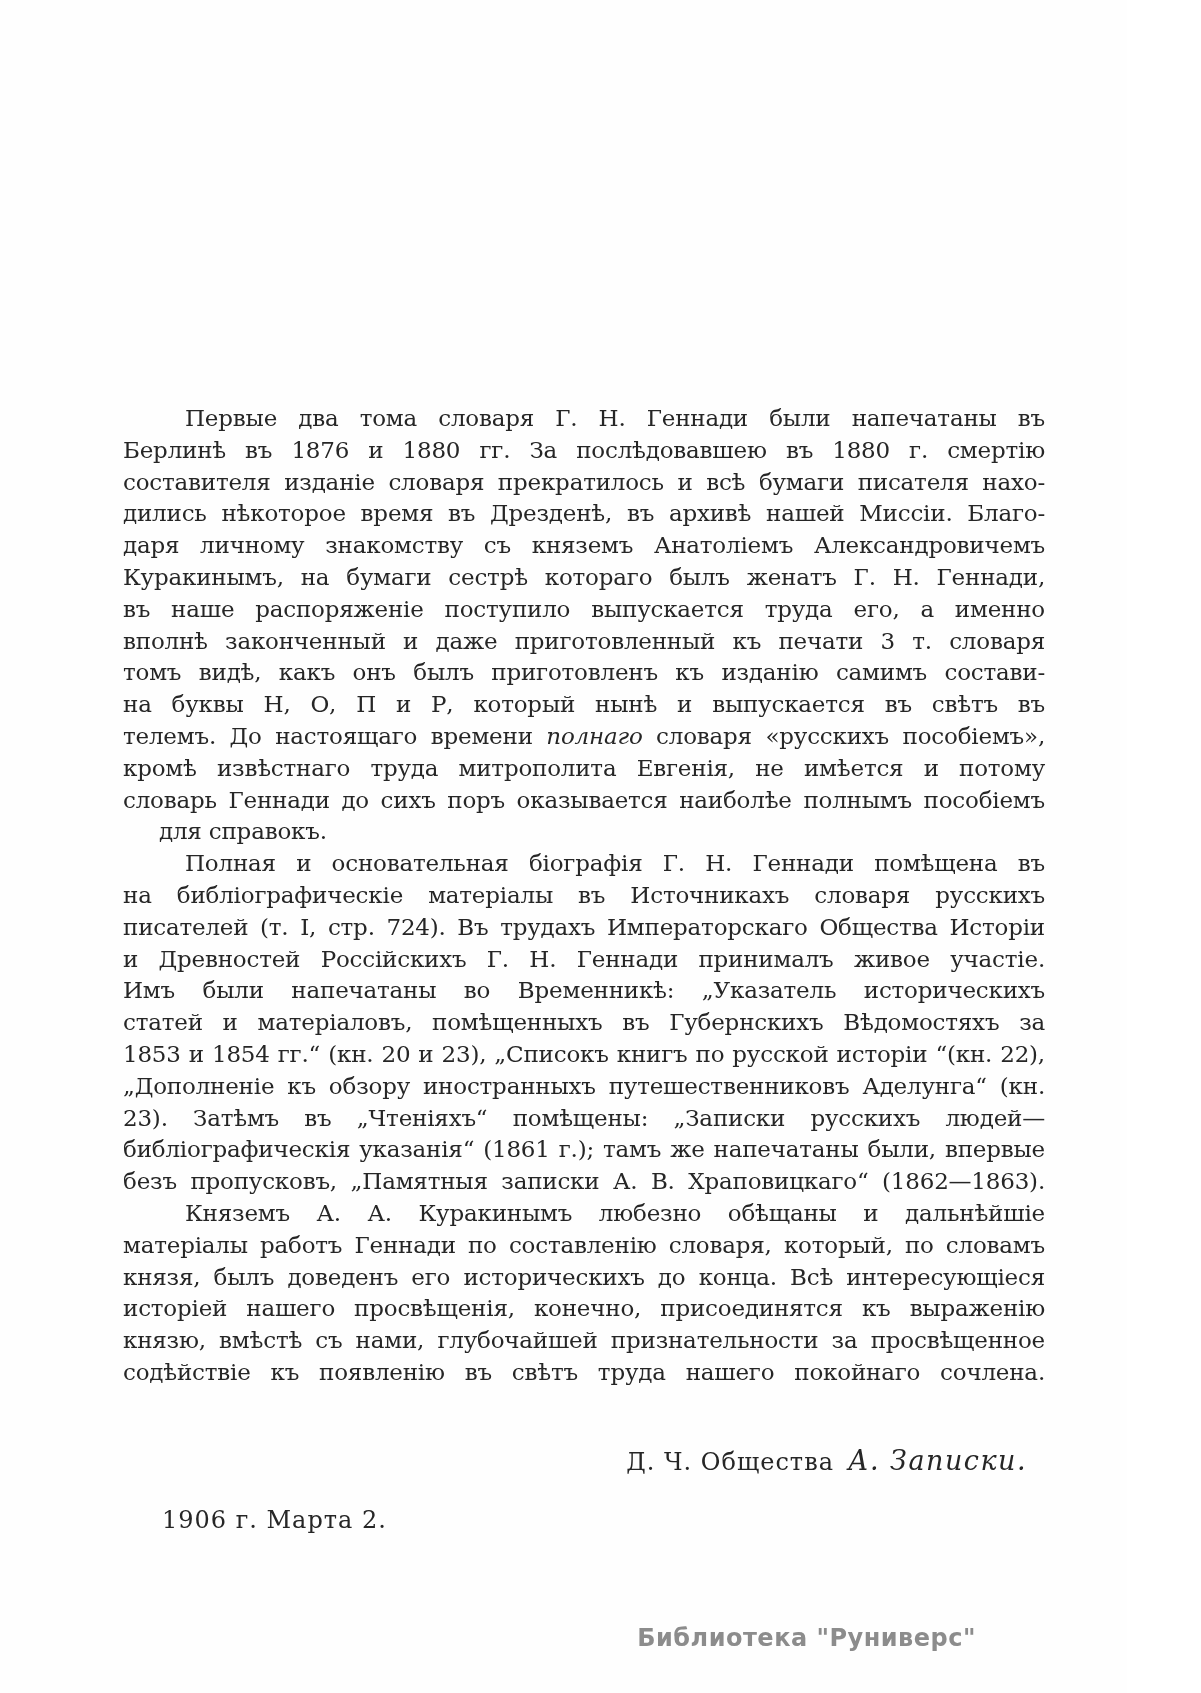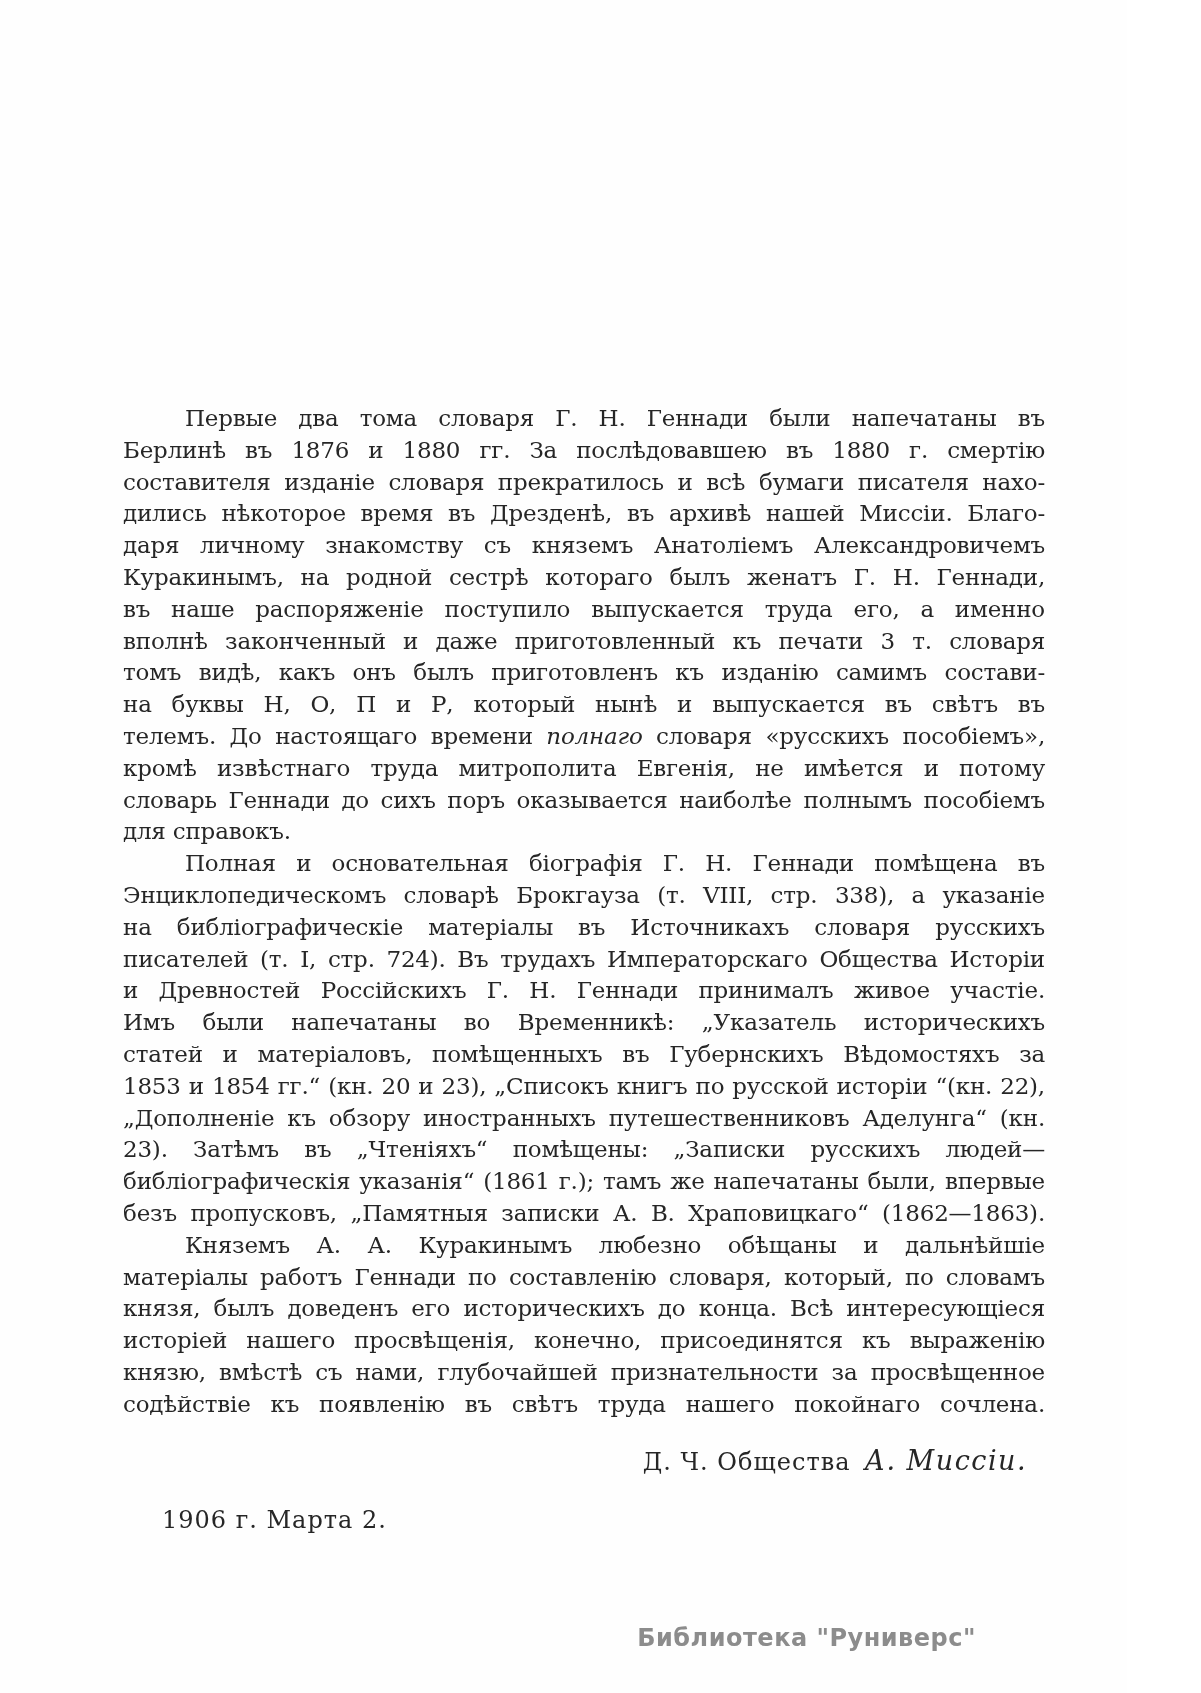--- a/index.html
+++ b/index.html
@@ -27,20 +27,21 @@
     text-align: justify;
   }
   .paragraph { margin: 0; }
   .line {
     text-align: justify;
     text-align-last: justify;
     white-space: normal;
   }
   .line.short {
     text-align-last: left;
+    margin-left: 36px;
   }
   .line.indent {
     text-indent: 62px;
   }
   .em-word {
     font-style: italic;
   }
   .signature-line {
     position: absolute;
     left: 123px;
@@ -84,34 +85,33 @@
 <div class="page">
 
   <div class="text-block">
 
     <div class="paragraph">
       <div class="line indent">Первые два тома словаря Г. Н. Геннади были напечатаны въ</div>
       <div class="line">Берлинѣ въ 1876 и 1880 гг. За послѣдовавшею въ 1880 г. смертію</div>
       <div class="line">составителя изданіе словаря прекратилось и всѣ бумаги писателя нахо-</div>
       <div class="line">дились нѣкоторое время въ Дрезденѣ, въ архивѣ нашей Миссіи. Благо-</div>
       <div class="line">даря личному знакомству съ княземъ Анатоліемъ Александровичемъ</div>
-      <div class="line">Куракинымъ, на родной сестрѣ котораго былъ женатъ Г. Н. Геннади,</div>
+      <div class="line">Куракинымъ, на бумаги сестрѣ котораго былъ женатъ Г. Н. Геннади,</div>
       <div class="line">въ наше распоряженіе поступило выпускается труда его, а именно</div>
       <div class="line">вполнѣ законченный и даже приготовленный къ печати 3 т. словаря</div>
       <div class="line">томъ видѣ, какъ онъ былъ приготовленъ къ изданію самимъ состави-</div>
       <div class="line">на буквы Н, О, П и Р, который нынѣ и выпускается въ свѣтъ въ</div>
       <div class="line"><span>телемъ. До настоящаго времени </span><span class="em-word">полнаго</span><span> словаря «русскихъ пособіемъ»,</span></div>
       <div class="line">кромѣ извѣстнаго труда митрополита Евгенія, не имѣется и потому</div>
       <div class="line">словарь Геннади до сихъ поръ оказывается наиболѣе полнымъ пособіемъ</div>
       <div class="line short">для справокъ.</div>
     </div>
 
     <div class="paragraph">
       <div class="line indent">Полная и основательная біографія Г. Н. Геннади помѣщена въ</div>
-      <div class="line">Энциклопедическомъ словарѣ Брокгауза (т. VIII, стр. 338), а указаніе</div>
       <div class="line">на библіографическіе матеріалы въ Источникахъ словаря русскихъ</div>
       <div class="line">писателей (т. I, стр. 724). Въ трудахъ Императорскаго Общества Исторіи</div>
       <div class="line">и Древностей Россійскихъ Г. Н. Геннади принималъ живое участіе.</div>
       <div class="line">Имъ были напечатаны во Временникѣ: „Указатель историческихъ</div>
       <div class="line">статей и матеріаловъ, помѣщенныхъ въ Губернскихъ Вѣдомостяхъ за</div>
       <div class="line">1853 и 1854 гг.“ (кн. 20 и 23), „Списокъ книгъ по русской исторіи “(кн. 22),</div>
       <div class="line">„Дополненіе къ обзору иностранныхъ путешественниковъ Аделунга“ (кн.</div>
       <div class="line">23). Затѣмъ въ „Чтеніяхъ“ помѣщены: „Записки русскихъ людей—</div>
       <div class="line">библіографическія указанія“ (1861 г.); тамъ же напечатаны были, впервые</div>
       <div class="line">безъ пропусковъ, „Памятныя записки А. В. Храповицкаго“ (1862—1863).</div>
@@ -122,20 +122,20 @@
       <div class="line">матеріалы работъ Геннади по составленію словаря, который, по словамъ</div>
       <div class="line">князя, былъ доведенъ его историческихъ до конца. Всѣ интересующіеся</div>
       <div class="line">исторіей нашего просвѣщенія, конечно, присоединятся къ выраженію</div>
       <div class="line">князю, вмѣстѣ съ нами, глубочайшей признательности за просвѣщенное</div>
       <div class="line">содѣйствіе къ появленію въ свѣтъ труда нашего покойнаго сочлена.</div>
     </div>
 
   </div>
 
   <div class="signature-line">
-    <span class="signature-title">Д. Ч. Общества</span><span class="signature-name">А. Миссіи.</span>
+    <span class="signature-title">Д. Ч. Общества</span><span class="signature-name">А. Записки.</span>
   </div>
 
   <div class="date-line">1906 г. Марта 2.</div>
 
   <div class="watermark">Библиотека "Руниверс"</div>
 
 </div>
 
 </body></html>

